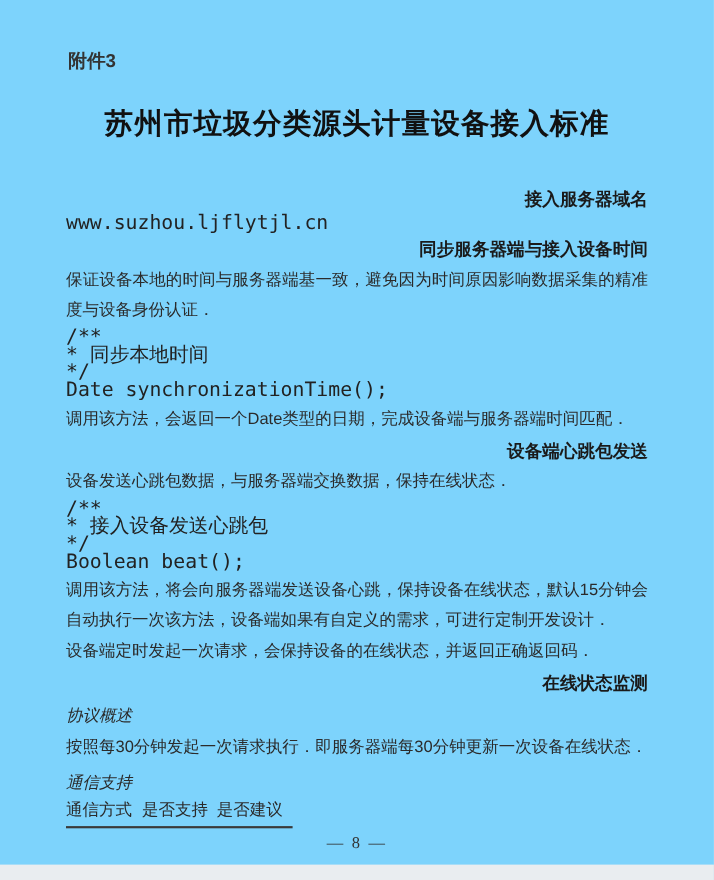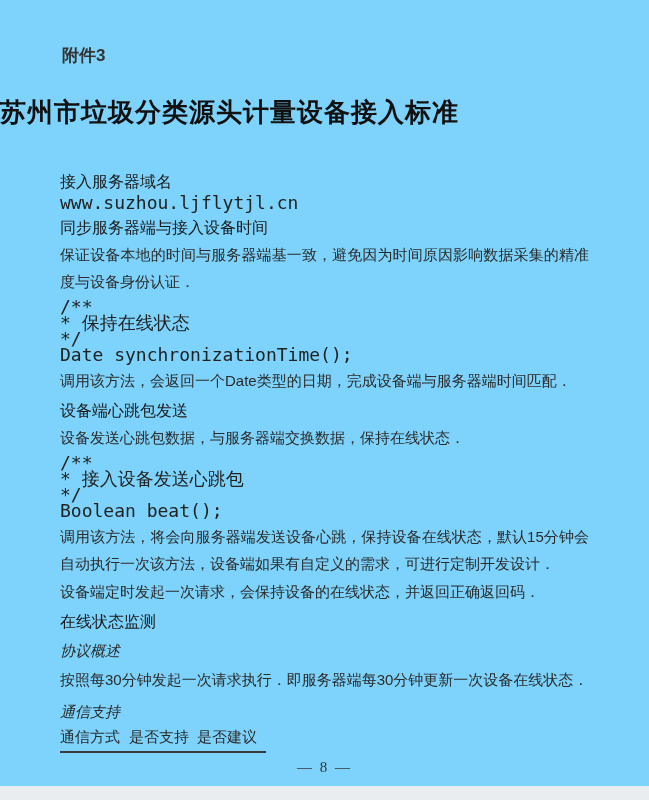--- a/index.html
+++ b/index.html
@@ -14,36 +14,37 @@
     box-sizing: border-box;
   }
   .attachment {
     margin: 44px 0 0 62px;
     font-size: 17px;
     font-weight: 700;
     color: #333;
   }
   .doc-title {
     margin-top: 28px;
-    text-align: left;
+    text-align: center;
     font-family: "Liberation Serif", "DejaVu Serif", serif;
     font-size: 26px;
     font-weight: 700;
     letter-spacing: 1px;
     color: #111;
   }
   .content {
     margin: 42px 60px 0 60px;
   }
   .sec-heading {
     font-size: 16px;
-    font-weight: 400;
+    font-weight: 700;
     color: #1a1a1a;
     margin: 7px 0 3px 0;
     line-height: 20px;
+    text-align: right;
   }
   .body-text {
     font-size: 15px;
     line-height: 27px;
     margin: 1px 0;
     text-align: justify;
     color: #2b2b2b;
   }
   .code-line {
     font-family: "DejaVu Sans Mono", "Liberation Mono", monospace;
@@ -108,21 +109,21 @@
 
   <div class="content">
 
     <div class="sec-heading">接入服务器域名</div>
     <div class="code-line">www.suzhou.ljflytjl.cn</div>
 
     <div class="sec-heading">同步服务器端与接入设备时间</div>
     <div class="body-text">保证设备本地的时间与服务器端基一致，避免因为时间原因影响数据采集的精准度与设备身份认证．</div>
     <div class="code-block">
       <div class="code-line">/**</div>
-      <div class="code-line">* 保持在线状态</div>
+      <div class="code-line">* 同步本地时间</div>
       <div class="code-line">*/</div>
       <div class="code-line">Date synchronizationTime();</div>
     </div>
     <div class="body-text">调用该方法，会返回一个Date类型的日期，完成设备端与服务器端时间匹配．</div>
 
     <div class="sec-heading">设备端心跳包发送</div>
     <div class="body-text">设备发送心跳包数据，与服务器端交换数据，保持在线状态．</div>
     <div class="code-block">
       <div class="code-line">/**</div>
       <div class="code-line">* 接入设备发送心跳包</div>

